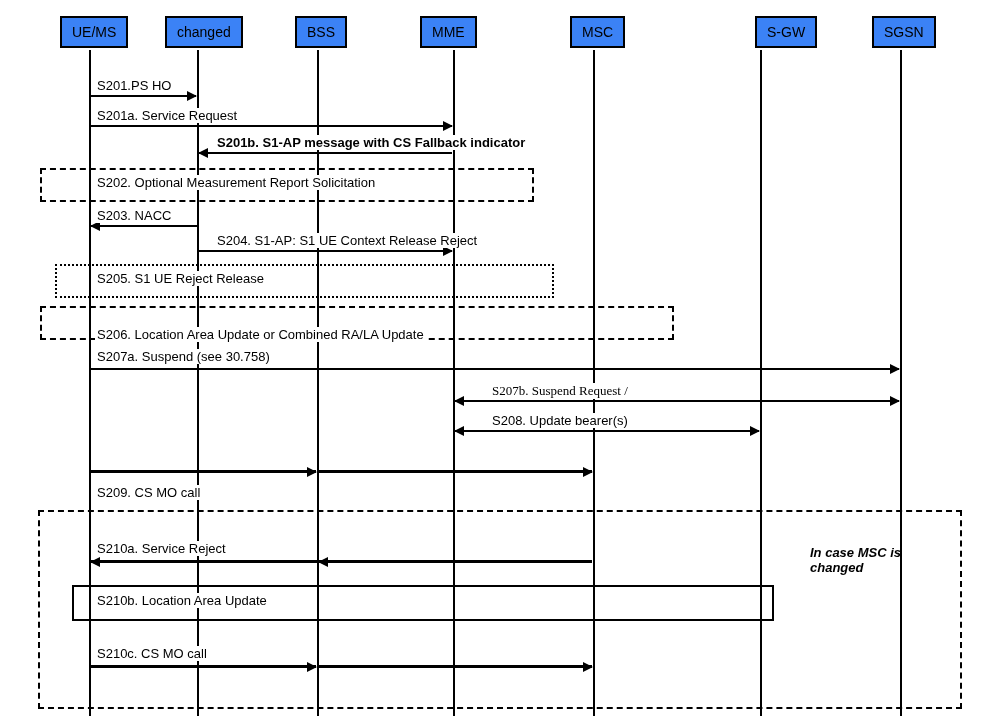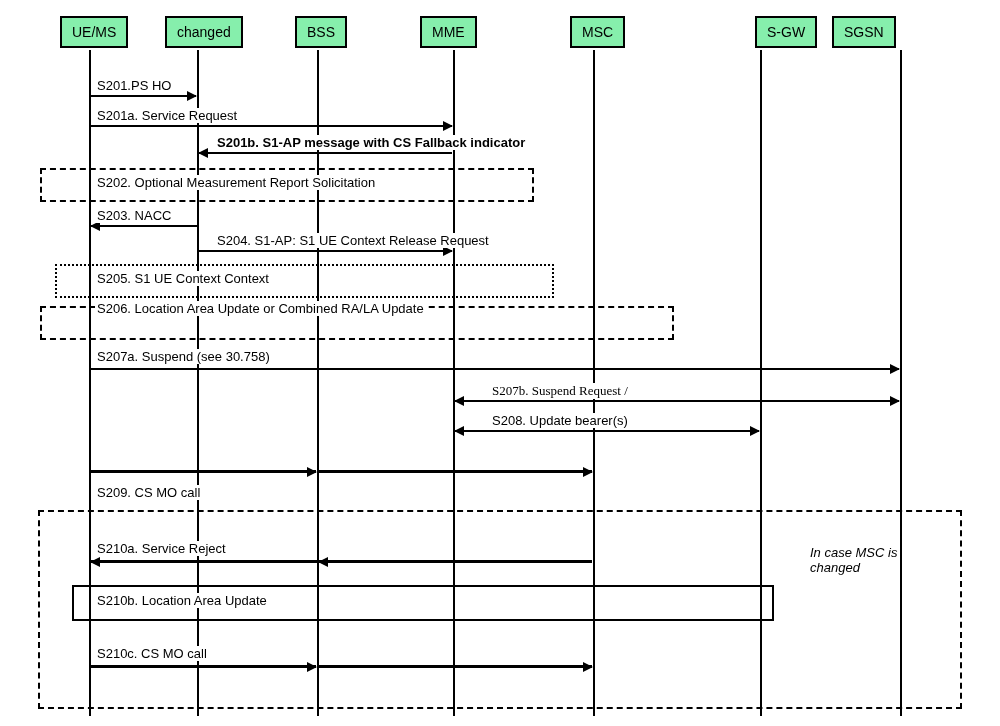--- a/index.html
+++ b/index.html
@@ -11,21 +11,21 @@
   }
   .diagram {
     position: relative;
     width: 1000px;
     height: 726px;
   }
   .participant-box {
     position: absolute;
     border: 2px solid #000;
     padding: 6px 10px;
-    background: #86efac;
+    background: #3b82f6;
     text-align: center;
     top: 16px;
     font-size: 14px;
   }
   .lifeline {
     position: absolute;
     width: 2px;
     background: #000;
     top: 50px;
     bottom: 10px;
@@ -93,21 +93,21 @@
 <body>
 
 <div class="diagram">
 
   <div class="participant-box" style="left:60px;"><span>UE/MS</span></div>
   <div class="participant-box" style="left:165px;"><span>changed</span></div>
   <div class="participant-box" style="left:295px;"><span>BSS</span></div>
   <div class="participant-box" style="left:420px;"><span>MME</span></div>
   <div class="participant-box" style="left:570px;"><span>MSC</span></div>
   <div class="participant-box" style="left:735px;margin-left:20px;"><span>S-GW</span></div>
-  <div class="participant-box" style="left:832px;text-align:right;"><span>SGSN</span></div>
+  <div class="participant-box" style="left:872px;text-align:right;"><span>SGSN</span></div>
 
   <div class="lifeline" style="left:89px;"></div>
   <div class="lifeline" style="left:197px;"></div>
   <div class="lifeline" style="left:317px;"></div>
   <div class="lifeline" style="left:453px;"></div>
   <div class="lifeline" style="left:593px;"></div>
   <div class="lifeline" style="left:760px;"></div>
   <div class="lifeline" style="left:900px;"></div>
 
   <div class="arrow" style="left:90px;top:95px;width:106px;"></div>
@@ -119,43 +119,43 @@
   <div class="arrow back" style="left:199px;top:152px;width:253px;"></div>
   <div class="label" style="left:215px;top:135px;font-weight:bold;">S201b. S1-AP message with CS Fallback indicator</div>
 
   <div class="dashed-box" style="left:40px;top:168px;width:490px;height:30px;"></div>
   <div class="label" style="left:95px;top:175px;">S202. Optional Measurement Report Solicitation</div>
 
   <div class="arrow back" style="left:91px;top:225px;width:106px;"></div>
   <div class="label" style="left:95px;top:208px;">S203. NACC</div>
 
   <div class="arrow" style="left:199px;top:250px;width:253px;"></div>
-  <div class="label" style="left:215px;top:233px;">S204. S1-AP: S1 UE Context Release Request</div>
+  <div class="label" style="left:215px;top:233px;">S204. S1-AP: S1 UE Context Release Reject</div>
 
   <div class="dotted-box" style="left:55px;top:264px;width:495px;height:30px;"></div>
-  <div class="label" style="left:95px;top:271px;">S205. S1 UE Context Context</div>
+  <div class="label" style="left:95px;top:271px;">S205. S1 UE Reject Release</div>
 
   <div class="dashed-box" style="left:40px;top:306px;width:630px;height:30px;"></div>
-  <div class="label" style="left:95px;top:301px;">S206. Location Area Update or Combined RA/LA Update</div>
+  <div class="label" style="left:95px;top:327px;">S206. Location Area Update or Combined RA/LA Update</div>
 
   <div class="arrow" style="left:90px;top:368px;width:809px;"></div>
   <div class="label" style="left:95px;top:349px;">S207a. Suspend (see 30.758)</div>
 
   <div class="arrow bidir" style="left:455px;top:400px;width:444px;"></div>
   <div class="label" style="left:490px;top:383px;font-family:Liberation Serif, serif;">S207b. Suspend Request /</div>
 
   <div class="arrow bidir" style="left:455px;top:430px;width:304px;"></div>
   <div class="label" style="left:490px;top:413px;">S208. Update bearer(s)</div>
 
   <div class="arrow thick" style="left:90px;top:470px;width:226px;"></div>
   <div class="arrow thick" style="left:319px;top:470px;width:273px;"></div>
   <div class="label" style="left:95px;top:451px;margin-top:34px;">S209. CS MO call</div>
 
   <div class="dashed-box" style="left:38px;top:510px;width:920px;height:195px;"></div>
-  <div class="note" style="left:810px;top:545px;width:130px;">In case MSC is changed</div>
+  <div class="note" style="left:810px;top:545px;width:130px;font-weight:bold;">In case MSC is changed</div>
 
   <div class="arrow thick back" style="left:91px;top:560px;width:226px;"></div>
   <div class="arrow thick back" style="left:319px;top:560px;width:273px;"></div>
   <div class="label" style="left:95px;top:541px;">S210a. Service Reject</div>
 
   <div style="position:absolute;left:72px;top:585px;width:698px;height:32px;border:2px solid #000;"></div>
   <div class="label" style="left:95px;top:593px;">S210b. Location Area Update</div>
 
   <div class="arrow thick" style="left:90px;top:665px;width:226px;"></div>
   <div class="arrow thick" style="left:319px;top:665px;width:273px;"></div>

